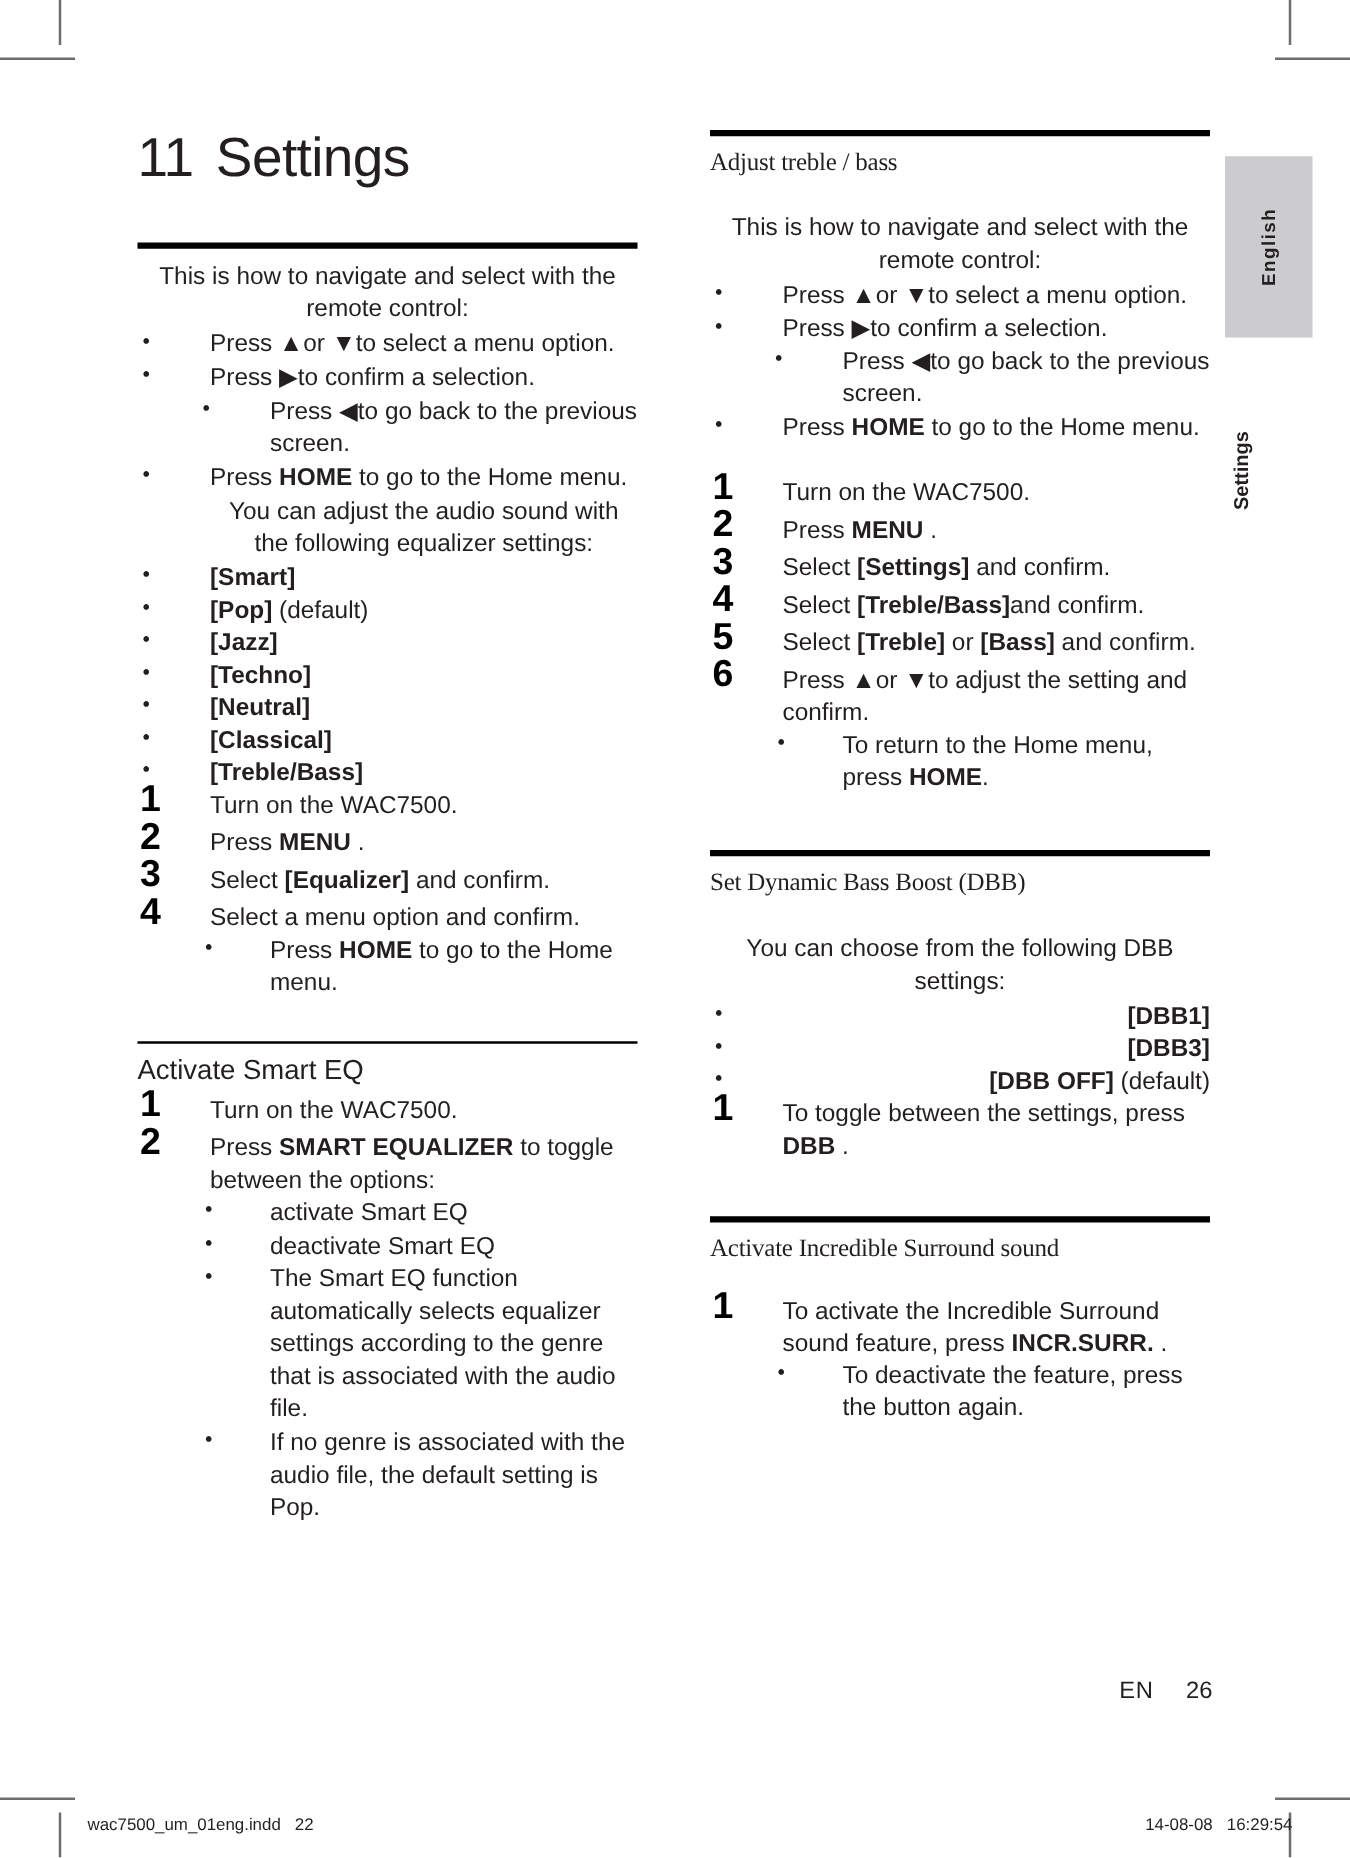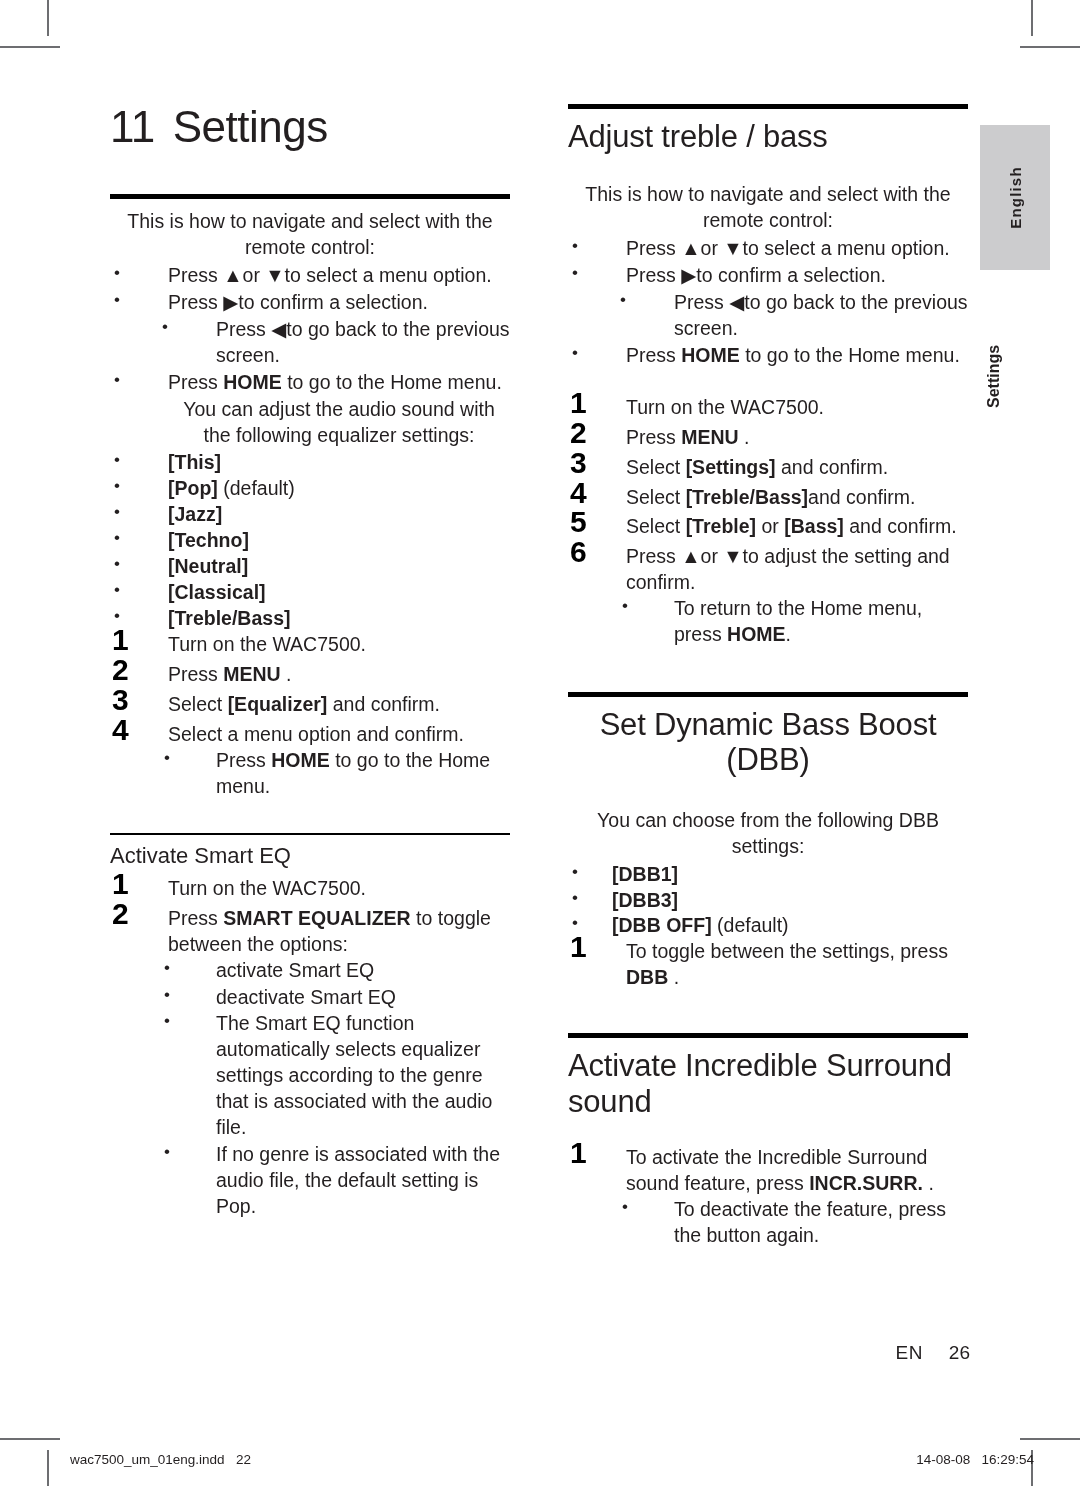--- a/index.html
+++ b/index.html
@@ -56,25 +56,26 @@
     margin: 0 0 10px 0;
   }
   .rule-light {
     height: 2px;
     background: #000;
     margin: 0 0 8px 0;
   }
 
   
   h2.sec-title {
-    font-size: 31px;
+    font-size: 20px;
     font-weight: normal;
     line-height: 1.14;
     margin: 0 0 30px 0;
     letter-spacing: -0.2px;
+    font-family: Liberation Serif, serif;
   }
   h3.sub-title {
     font-size: 22px;
     font-weight: normal;
     line-height: 1.2;
     margin: 0 0 6px 0;
   }
 
   
   p.body {
@@ -108,21 +109,21 @@
     font-size: 17px;
   }
   
   ul.bl.lvl2 > li { padding-left: 106px; }
   ul.bl.lvl2 > li::before { left: 52px; }
 
   
   ul.bl.tight > li { margin-bottom: 0px; }
 
   
-  ul.bl.short > li { padding-left: 44px; }
+  ul.bl.short > li { padding-left: 44px; text-align: right; }
   ul.bl.short > li::before { left: 4px; }
 
   
   ol.steps {
     list-style: none;
     margin: 0;
     padding: 0;
     counter-reset: stepc;
   }
   ol.steps > li {
@@ -248,21 +249,21 @@
     <ul class="bl lvl2">
       <li>Press ◀to go back to the previous screen.</li>
     </ul>
     <ul class="bl">
       <li><span>Press </span><span class="kbd">HOME</span><span> to go to the Home menu.</span></li>
     </ul>
 
     <p class="body spacer-para" style="padding-left:58px;">You can adjust the audio sound with the following equalizer settings:</p>
 
     <ul class="bl tight">
-      <li><span class="opt">[This]</span><span></span></li>
+      <li><span class="opt">[Smart]</span><span></span></li>
       <li><span class="opt">[Pop]</span><span> (default)</span></li>
       <li><span class="opt">[Jazz]</span><span></span></li>
       <li><span class="opt">[Techno]</span><span></span></li>
       <li><span class="opt">[Neutral]</span><span></span></li>
       <li><span class="opt">[Classical]</span><span></span></li>
       <li><span class="opt">[Treble/Bass]</span><span></span></li>
     </ul>
 
     <ol class="steps">
       <li><span class="stepnum">1</span><span>Turn on the WAC7500.</span></li>
@@ -317,21 +318,21 @@
       <li><span class="stepnum">4</span><span>Select </span><span class="opt">[Treble/Bass]</span><span>and confirm.</span></li>
       <li><span class="stepnum">5</span><span>Select </span><span class="opt">[Treble]</span><span> or </span><span class="opt">[Bass]</span><span> and confirm.</span></li>
       <li><span class="stepnum">6</span><span>Press ▲or ▼to adjust the setting and confirm.</span>
         <ul class="bl">
           <li><span>To return to the Home menu, press </span><span class="kbd">HOME</span><span>.</span></li>
         </ul>
       </li>
     </ol>
 
     <div class="rule-heavy" style="margin-top:44px;"></div>
-    <h2 class="sec-title" style="text-align:center;">Set Dynamic Bass Boost (DBB)</h2>
+    <h2 class="sec-title" style="">Set Dynamic Bass Boost (DBB)</h2>
 
     <p class="body">You can choose from the following DBB settings:</p>
 
     <ul class="bl short tight">
       <li><span class="opt">[DBB1]</span><span></span></li>
       <li><span class="opt">[DBB3]</span><span></span></li>
       <li><span class="opt">[DBB OFF]</span><span> (default)</span></li>
     </ul>
 
     <ol class="steps">

